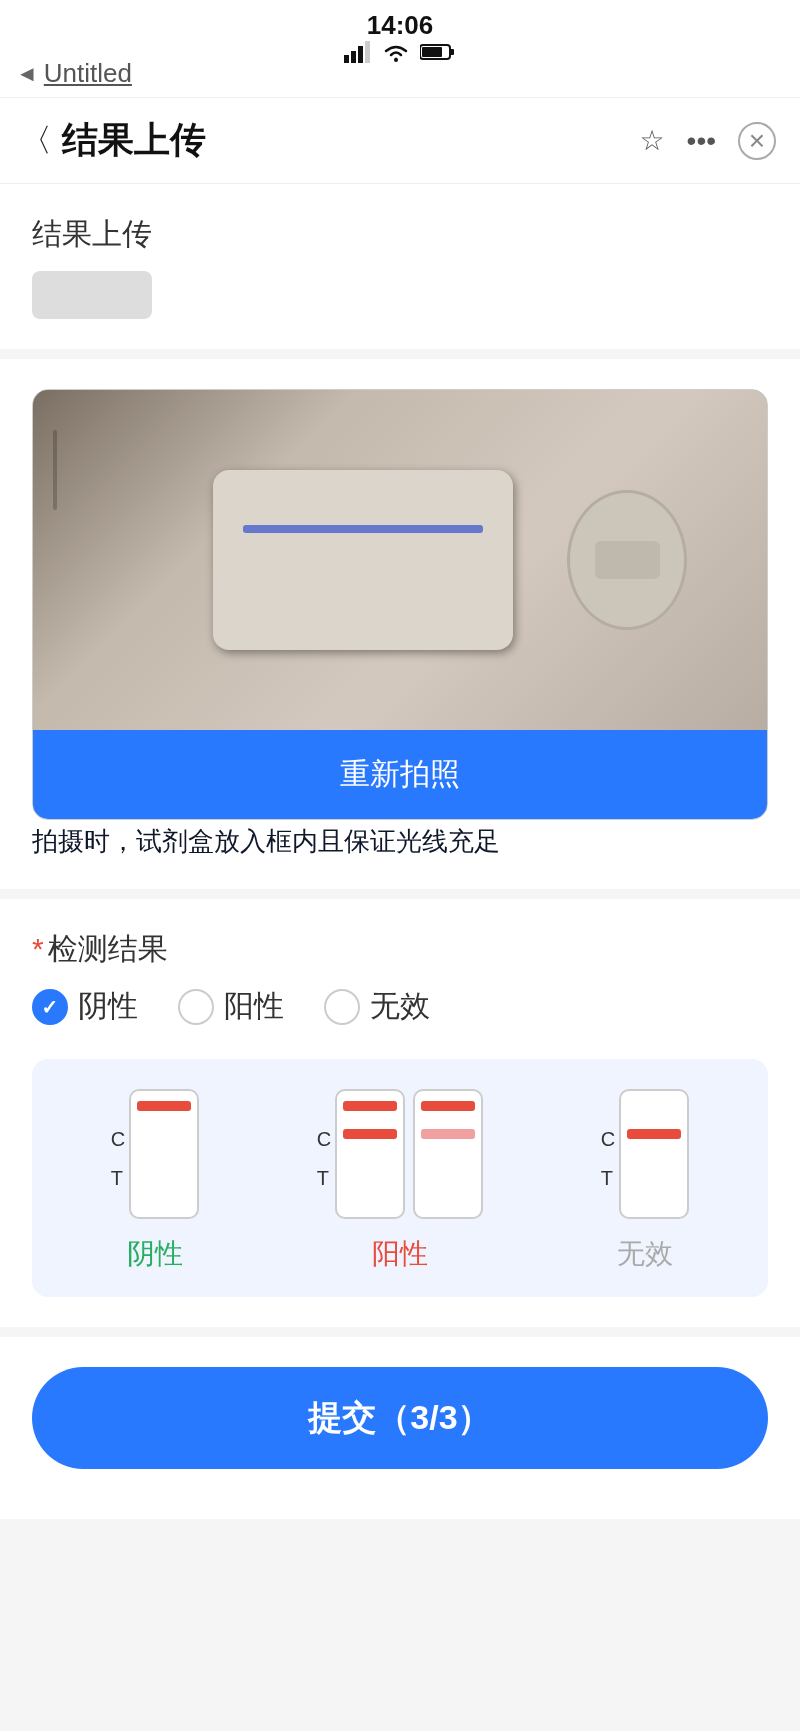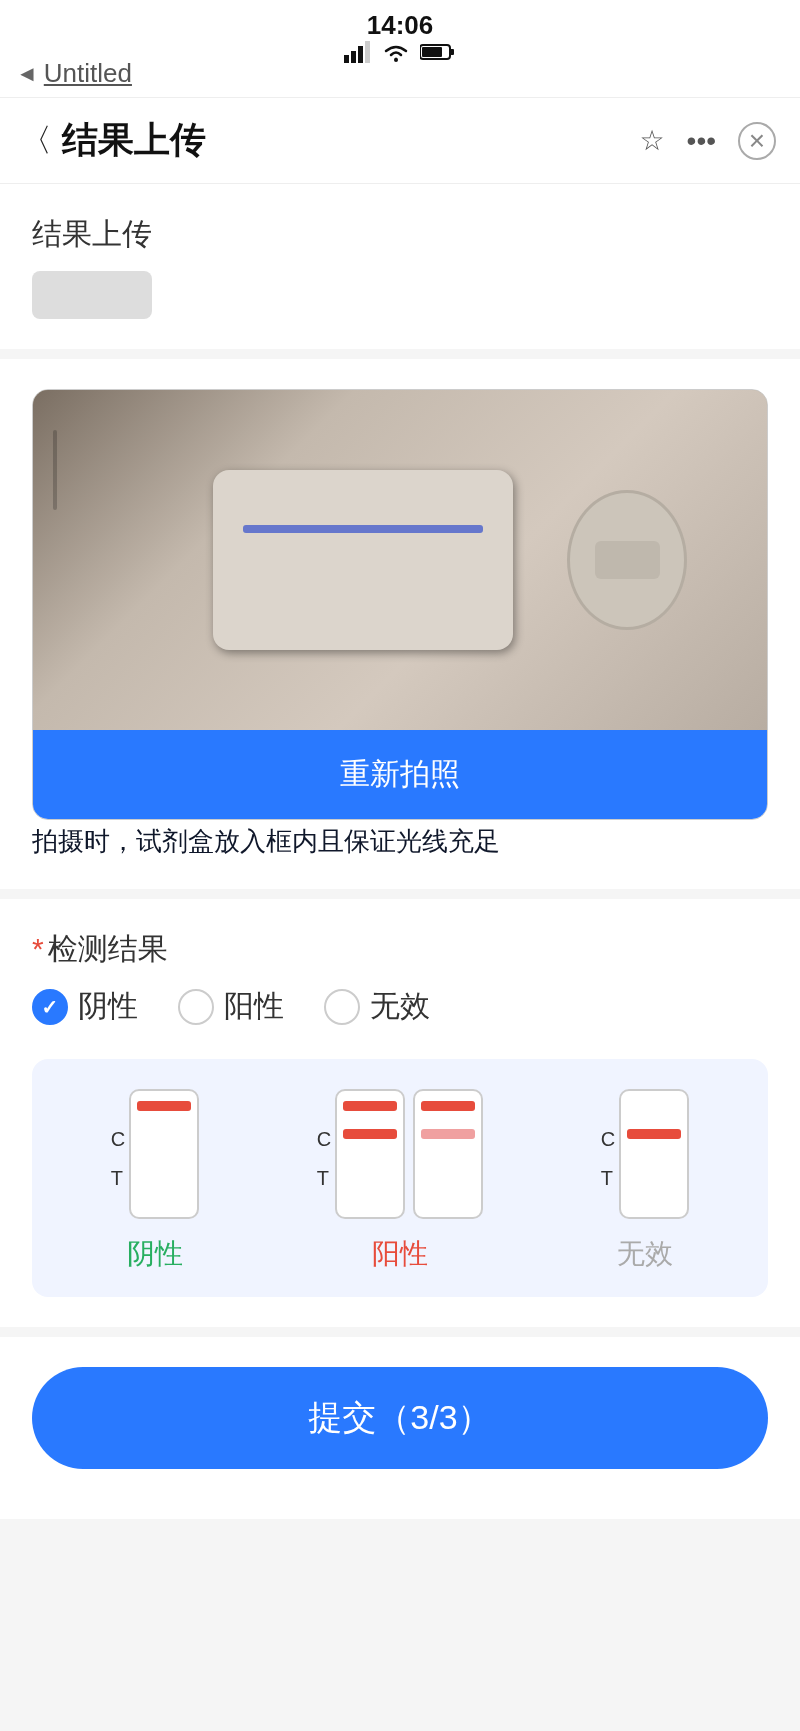--- a/index.html
+++ b/index.html
@@ -275,21 +275,21 @@
     .submit-section {
       padding: 30px 32px 50px 32px;
       background: #fff;
     }
     .submit-btn {
       width: 100%;
       padding: 28px 0;
       background: #2979ff;
       color: #fff;
       font-size: 34px;
-      font-weight: 400;
+      font-weight: 700;
       border: none;
       border-radius: 60px;
       cursor: pointer;
       text-align: center;
     }
 
     
     .strip-with-labels {
       display: flex;
       align-items: center;

